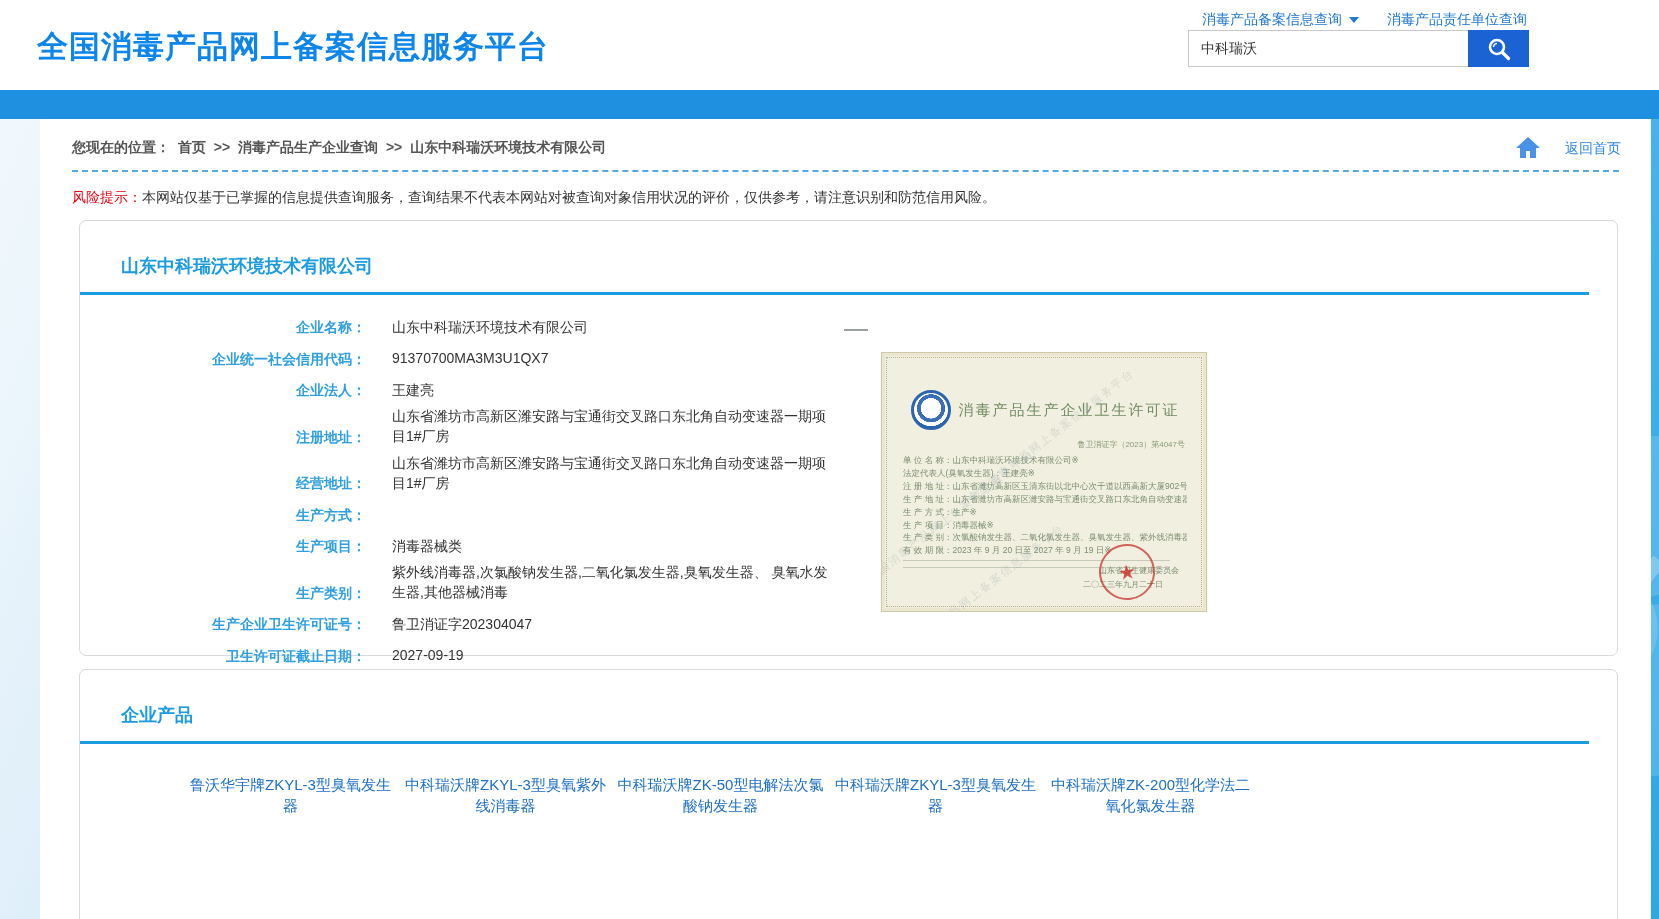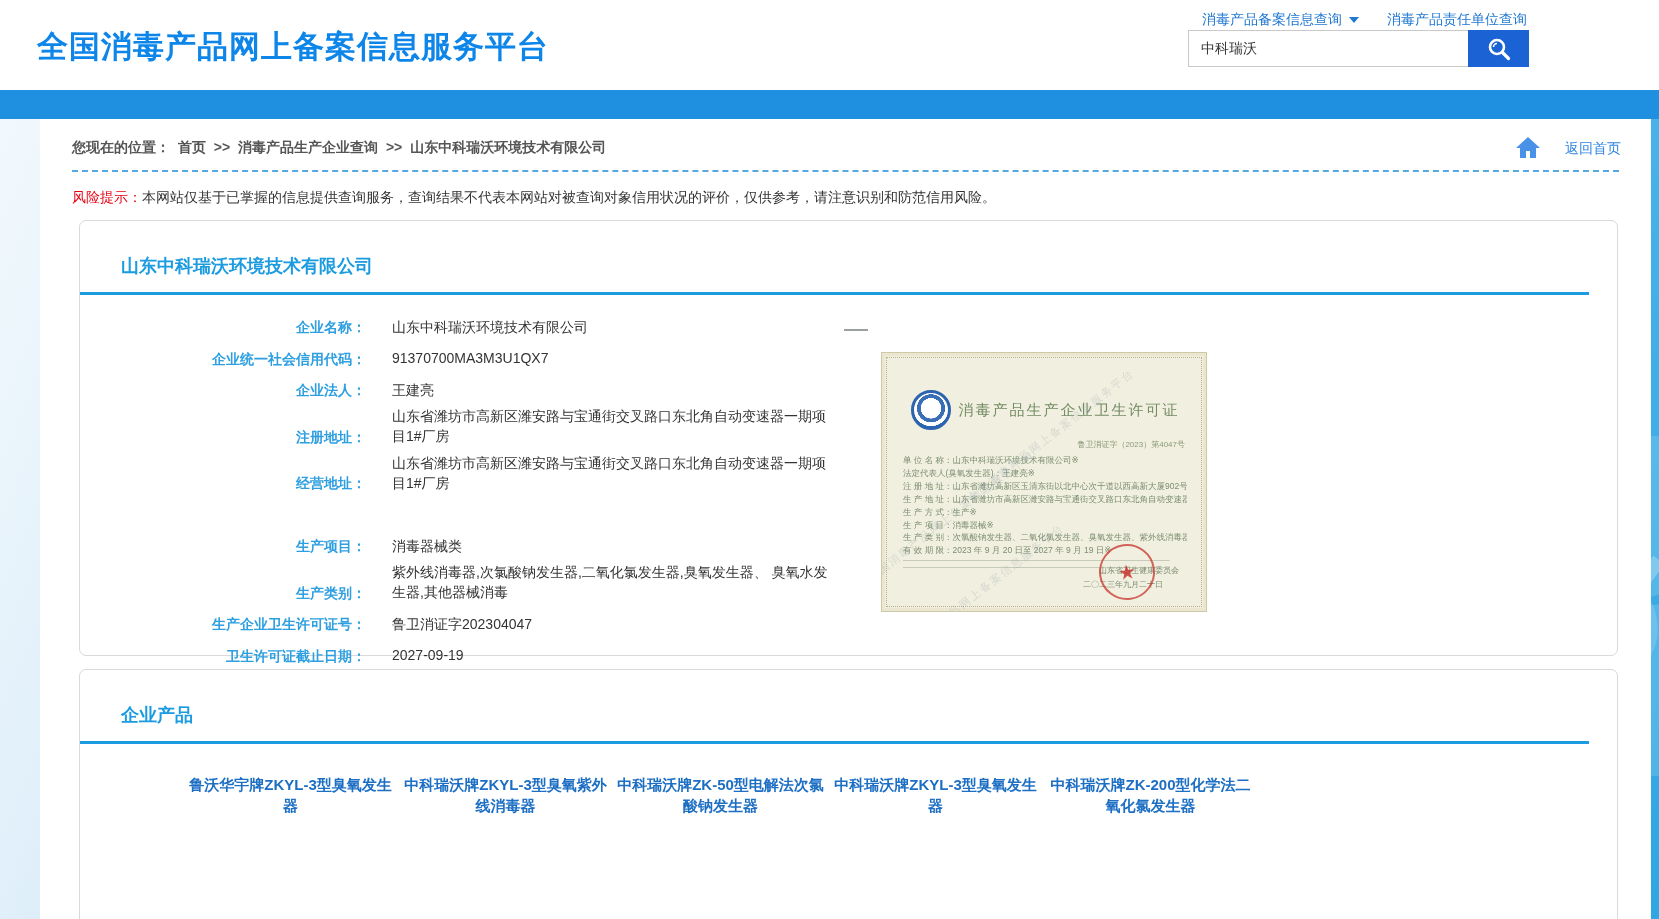--- a/index.html
+++ b/index.html
@@ -99,21 +99,21 @@
     border:2.5px solid rgba(198,44,38,.72); display:flex; align-items:center; justify-content:center;
     transform:rotate(-8deg); color:rgba(198,44,38,.8); font-size:20px;
   }
   .cert-wm {
     position:absolute; font-size:11px; color:rgba(110,135,155,.20); white-space:nowrap;
     transform:rotate(-38deg); letter-spacing:2px; pointer-events:none;
   }
   .wm1 { left:-40px; top:150px; } .wm2 { left:60px; top:70px; } .wm3 { left:-10px; top:225px; }
 
   
-  .products { display:flex; flex-wrap:wrap; row-gap:18px; column-gap:2px; padding:30px 20px 0 104px;font-weight:bold; }
+  .products { display:flex; flex-wrap:wrap; row-gap:18px; column-gap:2px; padding:30px 20px 0 104px; }
   .product-link {
     width:213px; text-align:center; font-size:15px; line-height:1.4; color:#1d6fc4;
     text-decoration:none; cursor:pointer;
   }
 </style>
 </head>
 <body>
 
 <svg class="bg-deco" viewBox="0 0 420 829">
   <g stroke="rgba(255,255,255,0.45)" stroke-width="3" fill="none">
@@ -206,20 +206,21 @@
       </div>
       <div class="field-row">
         <div class="field-label">注册地址：</div>
         <div class="field-value">山东省潍坊市高新区潍安路与宝通街交叉路口东北角自动变速器一期项目1#厂房</div>
       </div>
       <div class="field-row">
         <div class="field-label">经营地址：</div>
         <div class="field-value">山东省潍坊市高新区潍安路与宝通街交叉路口东北角自动变速器一期项目1#厂房</div>
       </div>
       <div class="field-row">
+        <div class="field-label">生产方式：</div>
         <div class="field-value"></div>
       </div>
       <div class="field-row">
         <div class="field-label">生产项目：</div>
         <div class="field-value">消毒器械类</div>
       </div>
       <div class="field-row">
         <div class="field-label">生产类别：</div>
         <div class="field-value">紫外线消毒器,次氯酸钠发生器,二氧化氯发生器,臭氧发生器、 臭氧水发生器,其他器械消毒</div>
       </div>

